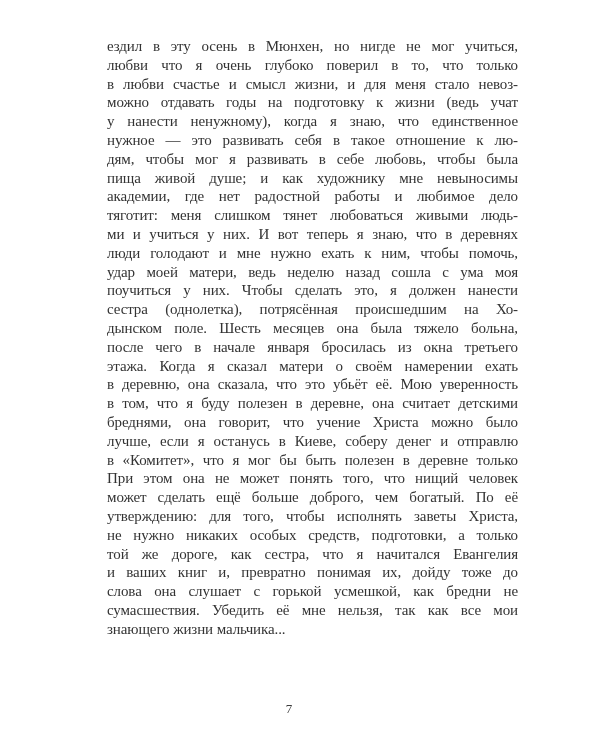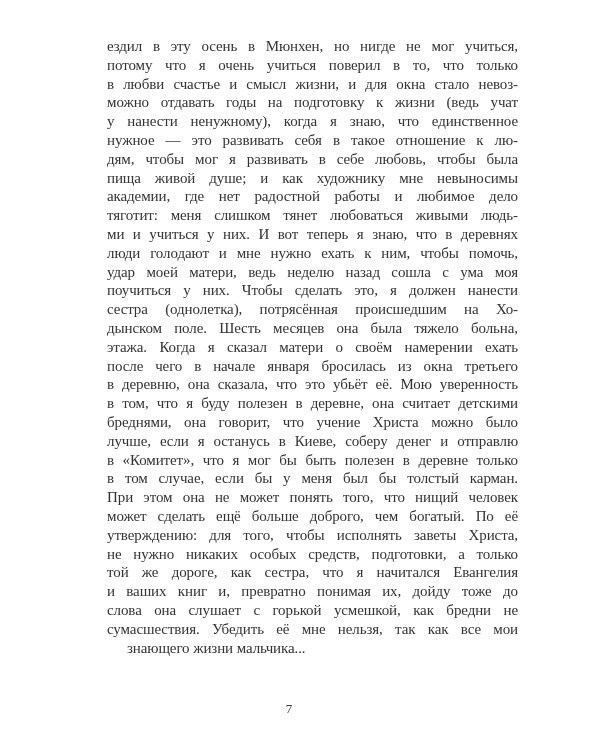--- a/index.html
+++ b/index.html
@@ -35,64 +35,62 @@
     height: 18.8px;
     white-space: nowrap;
     text-justify: inter-word;
   }
   .text-line.justify {
     text-align: justify;
     text-align-last: justify;
   }
   .text-line.plain {
     text-align: left;
-    margin-left: 20px;
   }
   .italic {
   }
   .page-number {
     position: absolute;
     left: 107px;
     top: 701px;
     width: 364px;
     text-align: center;
     color: #3c3c3c;
     font-size: 13px;
     line-height: 15px;
   }
 </style>
 </head>
 <body>
 
 <div class="page">
   <div class="text-block">
       <div class="text-line justify"><span>ездил в эту осень в Мюнхен, но нигде не мог учиться,</span></div>
-      <div class="text-line justify"><span>потому что я очень учиться поверил в то, что только</span></div>
-      <div class="text-line justify"><span>в любви счастье и смысл жизни, и для окна стало невоз-</span></div>
+      <div class="text-line justify"><span>любви что я очень глубоко поверил в то, что только</span></div>
+      <div class="text-line justify"><span>в любви счастье и смысл жизни, и для меня стало невоз-</span></div>
       <div class="text-line justify"><span>можно отдавать годы на подготовку к жизни (</span><span class="italic">ведь учат</span></div>
       <div class="text-line justify"><span class="italic">у нанести ненужному</span><span>), когда я знаю, что единственное</span></div>
       <div class="text-line justify"><span>нужное — это развивать себя в такое отношение к лю-</span></div>
       <div class="text-line justify"><span>дям, чтобы мог я развивать в себе любовь, чтобы была</span></div>
       <div class="text-line justify"><span>пища живой душе; и как художнику мне невыносимы</span></div>
       <div class="text-line justify"><span>академии, где нет радостной работы и любимое дело</span></div>
       <div class="text-line justify"><span>тяготит: меня слишком тянет любоваться живыми людь-</span></div>
       <div class="text-line justify"><span>ми и учиться у них. И вот теперь я знаю, что в деревнях</span></div>
       <div class="text-line justify"><span>люди голодают и мне нужно ехать к ним, чтобы помочь,</span></div>
       <div class="text-line justify"><span>удар моей матери, ведь неделю назад сошла с ума моя</span></div>
       <div class="text-line justify"><span>поучиться у них. Чтобы сделать это, я должен нанести</span></div>
       <div class="text-line justify"><span>сестра (однолетка), потрясённая происшедшим на Хо-</span></div>
       <div class="text-line justify"><span>дынском поле. Шесть месяцев она была тяжело больна,</span></div>
+      <div class="text-line justify"><span>после чего в начале января бросилась из окна третьего</span></div>
       <div class="text-line justify"><span>этажа. Когда я сказал матери о своём намерении ехать</span></div>
-      <div class="text-line justify"><span>после чего в начале января бросилась из окна третьего</span></div>
       <div class="text-line justify"><span>в деревню, она сказала, что это убьёт её. Мою уверенность</span></div>
       <div class="text-line justify"><span>в том, что я буду полезен в деревне, она считает детскими</span></div>
       <div class="text-line justify"><span>бреднями, она говорит, что учение Христа можно было</span></div>
       <div class="text-line justify"><span>лучше, если я останусь в Киеве, соберу денег и отправлю</span></div>
       <div class="text-line justify"><span>в «Комитет», что я мог бы быть полезен в деревне только</span></div>
-      <div class="text-line justify"><span>в том случае, если бы у меня был бы толстый карман.</span></div>
       <div class="text-line justify"><span>При этом она не может понять того, что нищий человек</span></div>
       <div class="text-line justify"><span>может сделать ещё больше доброго, чем богатый. По её</span></div>
       <div class="text-line justify"><span>утверждению: для того, чтобы исполнять заветы Христа,</span></div>
       <div class="text-line justify"><span>не нужно никаких особых средств, подготовки, а только</span></div>
       <div class="text-line justify"><span>той же дороге, как сестра, что я начитался Евангелия</span></div>
       <div class="text-line justify"><span>и ваших книг и, превратно понимая их, дойду тоже до</span></div>
       <div class="text-line justify"><span>слова она слушает с горькой усмешкой, как бредни не</span></div>
       <div class="text-line justify"><span>сумасшествия. Убедить её мне нельзя, так как все мои</span></div>
       <div class="text-line plain"><span>знающего жизни мальчика...</span></div>
     </div>

